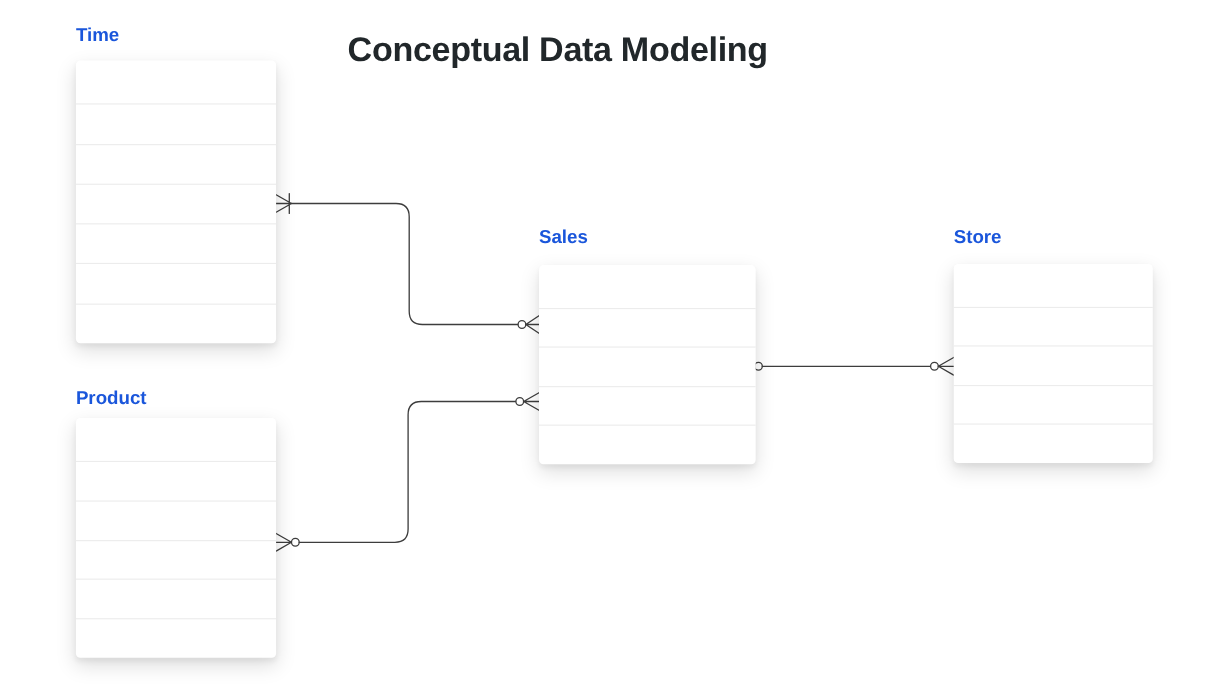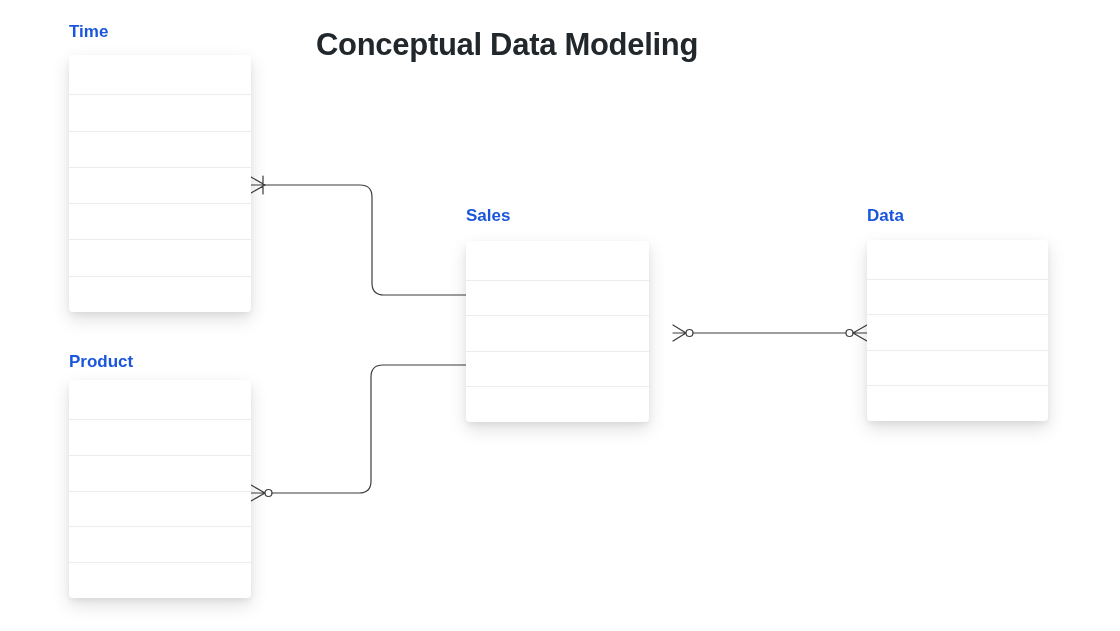--- a/index.html
+++ b/index.html
@@ -116,33 +116,33 @@
     <div class="entity-card" style="height:218px; margin-top:8px">
         <div class="row"></div>
         <div class="row"></div>
         <div class="row"></div>
         <div class="row"></div>
         <div class="row"></div>
         <div class="row"></div>
       </div>
   </div>
 
-  <div class="entity" style="left:466px; top:206px; width:183px">
+  <div class="entity" style="left:490px; top:206px; width:197px">
     <div class="entity-label">Sales</div>
     <div class="entity-card" style="height:181px; margin-top:15px">
         <div class="row"></div>
         <div class="row"></div>
         <div class="row"></div>
         <div class="row"></div>
         <div class="row"></div>
       </div>
   </div>
 
   <div class="entity" style="left:867px; top:206px; width:181px">
-    <div class="entity-label">Data</div>
+    <div class="entity-label">Store</div>
     <div class="entity-card" style="height:181px; margin-top:14px">
         <div class="row"></div>
         <div class="row"></div>
         <div class="row"></div>
         <div class="row"></div>
         <div class="row"></div>
       </div>
   </div>
 
 </div>

